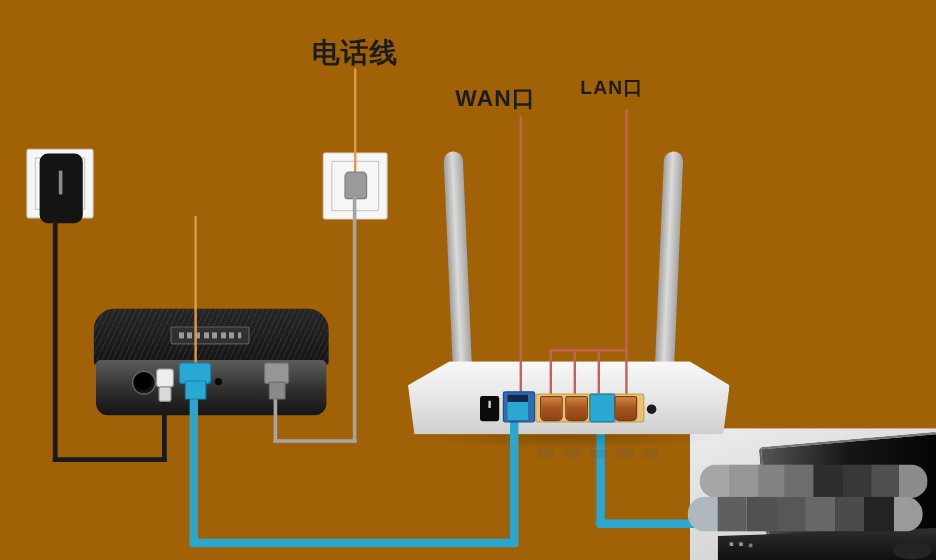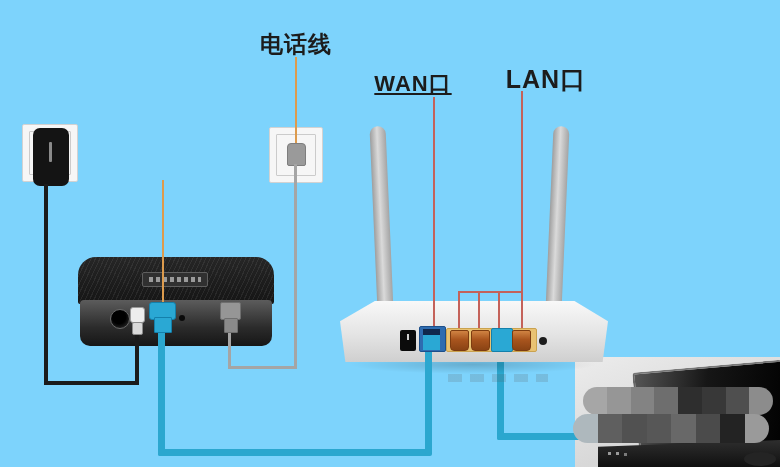--- a/index.html
+++ b/index.html
@@ -1,16 +1,16 @@
 <!DOCTYPE html>
 <html><head>
 <meta charset="utf-8">
 <style>
   html,body{margin:0;padding:0;background:#fff;}
-  #canvas{position:relative;width:780px;height:467px;background:#7dd3fc;overflow:hidden;
+  #canvas{position:relative;width:780px;height:467px;background:#a16207;overflow:hidden;
           font-family:"Liberation Sans", sans-serif;}
   .abs{position:absolute;}
   .label{position:absolute;color:#1c1c1c;font-weight:600;text-align:center;z-index:30;
          letter-spacing:1px;}
   
   .ann-orange{position:absolute;width:2px;background:#dd9b4d;z-index:11;}
   .ann-red{position:absolute;background:#c4625a;z-index:11;}
   
   .cable-blue{position:absolute;background:#2ba7cf;border-radius:2px;z-index:12;}
   .cable-black{position:absolute;background:#1b1b1b;z-index:12;}
@@ -42,22 +42,22 @@
   .censor-block{flex:1;height:100%;}
   .row-cap-left{border-radius:15px 0 0 15px;}
   .row-cap-right{border-radius:0 15px 15px 0;}
 </style>
 </head>
 <body>
 
 <div id="canvas">
 
   <div class="label" style="left:250px;top:29px;width:92px;font-size:23px;">电话线</div>
-  <div class="label" style="left:368px;top:69px;width:90px;font-size:22px;text-decoration:underline;">WAN口</div>
-  <div class="label" style="left:503px;top:63px;width:86px;font-size:25px;">LAN口</div>
+  <div class="label" style="left:368px;top:69px;width:90px;font-size:19px;">WAN口</div>
+  <div class="label" style="left:467px;top:63px;width:86px;font-size:16px;">LAN口</div>
 
   <div class="ann-orange" style="left:295px;top:57px;height:92px;"></div>
   <div class="ann-orange" style="left:162px;top:180px;height:128px;"></div>
   <div class="ann-red" style="left:433px;top:97px;width:2px;height:233px;"></div>
   <div class="ann-red" style="left:521px;top:91px;width:2px;height:239px;"></div>
   <div class="ann-red" style="left:458px;top:291px;width:65px;height:2px;"></div>
   <div class="ann-red" style="left:458px;top:291px;width:2px;height:38px;"></div>
   <div class="ann-red" style="left:478px;top:291px;width:2px;height:38px;"></div>
   <div class="ann-red" style="left:498px;top:291px;width:2px;height:38px;"></div>
 

